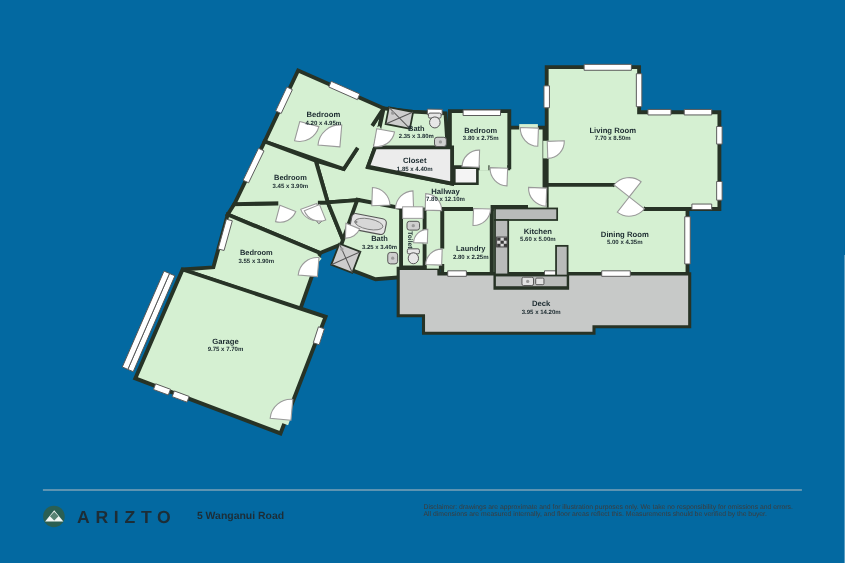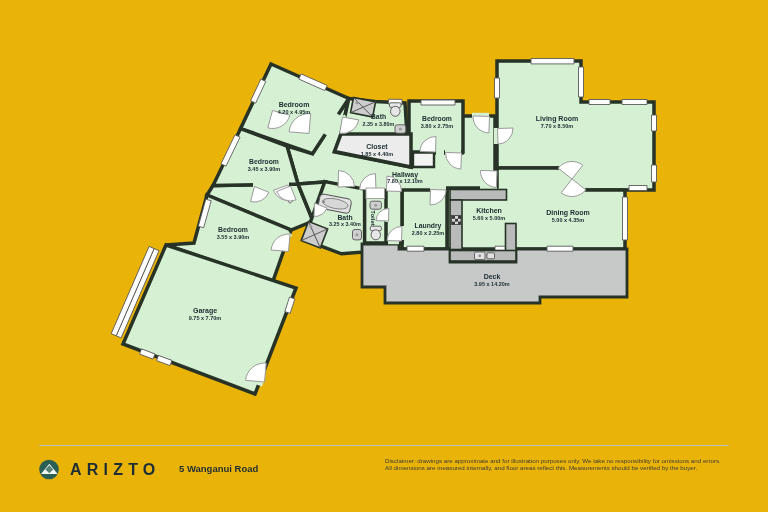--- a/index.html
+++ b/index.html
@@ -1,17 +1,17 @@
 <!DOCTYPE html>
 <html><head>
 <meta charset="utf-8">
 <style>
 html,body{margin:0;padding:0;background:#fff;width:768px;height:512px;overflow:hidden;}
 *{font-family:"Liberation Sans", sans-serif;}
-#page{position:relative;width:768px;height:512px;background:#eab308;text-align:right;}
+#page{position:relative;width:768px;height:512px;background:#0369a1;text-align:right;}
 </style>
 </head>
 <body>
 <div id="page">
 
 <svg width="768" height="512" viewBox="0 0 768 512">
 
 <polygon points="497.0,61.0 581.0,61.0 581.0,102.0 654.0,102.0 654.0,190.0 586.0,190.0 558.0,168.0 497.0,168.0" fill="#d5f0d2" stroke="#273326" stroke-width="3.5" stroke-linejoin="miter"></polygon>
 
 <polygon points="447.0,187.0 497.0,187.0 497.0,168.0 558.0,168.0 586.0,190.0 625.0,190.0 625.0,249.0 447.0,249.0" fill="#d5f0d2" stroke="#273326" stroke-width="3.5" stroke-linejoin="miter"></polygon>

